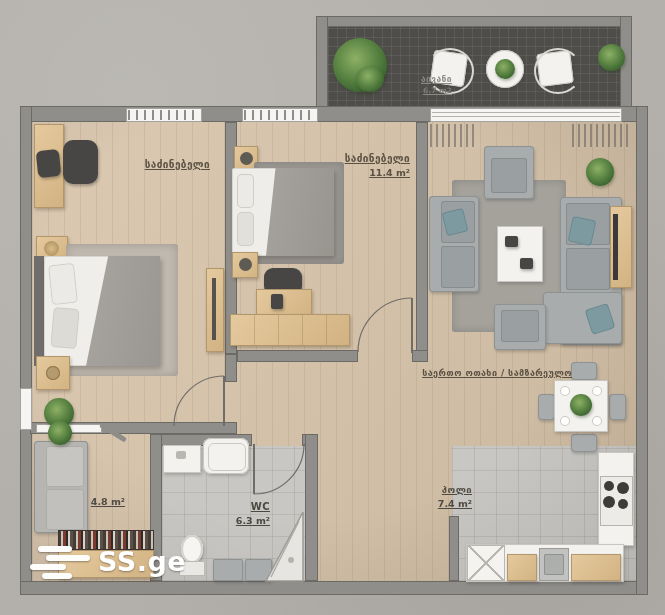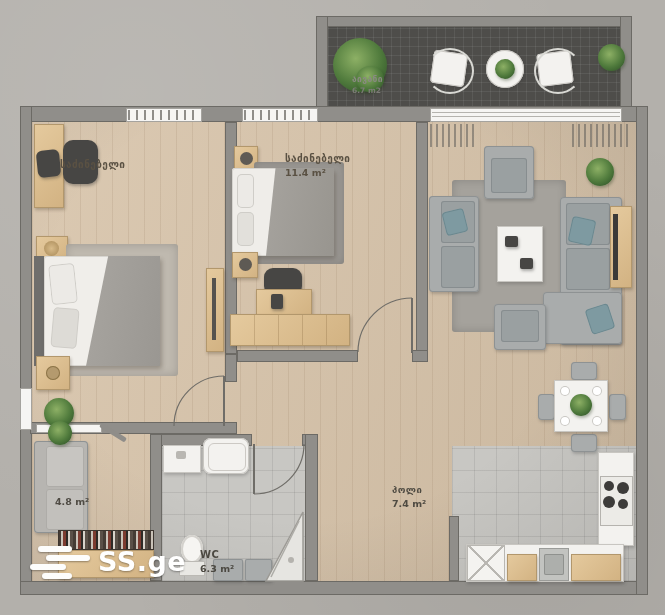--- a/index.html
+++ b/index.html
@@ -32,21 +32,21 @@
   .wd{position:absolute;background:linear-gradient(135deg,#e5ca9e,#d2b282);
     box-shadow:inset 0 0 0 1px #b2976c,1px 2px 3px rgba(70,55,35,.3);}
   .gry{position:absolute;background:#a9acac;box-shadow:inset 0 0 0 1px #8e9293,1px 2px 3px rgba(50,50,50,.25);border-radius:4px;}
   .cus{position:absolute;background:#9aa0a1;box-shadow:inset 0 0 0 1px #878d8f;border-radius:3px;}
   .wht{position:absolute;background:#f3f2ef;box-shadow:inset 0 0 0 1px #c8c6c1,1px 2px 3px rgba(60,60,60,.25);}
   .drk{position:absolute;background:#474644;border-radius:6px;box-shadow:1px 2px 3px rgba(40,40,40,.35);}
   .plant{position:absolute;border-radius:50%;
     background:radial-gradient(circle at 42% 38%,#8db065,#4f7a3c 55%,#2f5228 92%);
     box-shadow:1px 2px 3px rgba(40,60,30,.35);}
   .pillow{position:absolute;background:#eceae6;box-shadow:inset 0 0 0 1px #cfcdc8;border-radius:5px;}
-  .lbl{position:absolute;text-align:left;font-weight:bold;color:#5a5143;line-height:1.3;}
+  .lbl{position:absolute;text-align:right;font-weight:bold;color:#5a5143;line-height:1.3;text-decoration:underline;}
   .lbl .nm{font-size:10px;letter-spacing:.4px;}
   .lbl .ar{font-size:9.5px;margin-top:2px;}
   .curtain{position:absolute;background:repeating-linear-gradient(90deg,rgba(96,94,90,.55) 0 2px,rgba(0,0,0,0) 2px 6px);}
   .glassline{position:absolute;left:2px;right:2px;height:1px;background:#b5b3ae;}
   .wmbar{position:absolute;height:6px;border-radius:3px;background:#fdfdfc;box-shadow:0 1px 2px rgba(0,0,0,.35);}
   .wmtext{position:absolute;font-size:27px;font-weight:bold;color:#ffffff;text-shadow:0 1px 2px rgba(0,0,0,.35);letter-spacing:.5px;}
   .shade{position:absolute;pointer-events:none;
     background:radial-gradient(ellipse at 45% 40%,rgba(0,0,0,0) 55%,rgba(0,0,0,.09));}
 </style>
 </head>
@@ -216,25 +216,26 @@
   </svg>
 
   <div class="lbl" style="left:60px;top:158px;width:150px;">
     <div class="nm">საძინებელი</div>
   </div>
   <div class="lbl" style="left:285px;top:152px;width:125px;">
     <div class="nm">საძინებელი</div>
     <div class="ar">11.4 m²</div>
   </div>
   <div class="lbl" style="left:382px;top:368px;width:190px;">
+    <div class="nm" style="font-size:9px;">საერთო ოთახი / სამზარეულო</div>
   </div>
   <div class="lbl" style="left:55px;top:496px;width:70px;color:#4f4b44;">
     <div class="ar" style="margin-top:0;">4.8 m²</div>
   </div>
-  <div class="lbl" style="left:200px;top:500px;width:70px;color:#4c4942;margin-top:48px;">
+  <div class="lbl" style="left:200px;top:500px;width:70px;color:#4c4942;">
     <div class="nm">WC</div>
     <div class="ar">6.3 m²</div>
   </div>
   <div class="lbl" style="left:392px;top:472px;width:80px;color:#4f4b42;margin-top:12px;">
     <div class="nm" style="font-size:9.5px;">ჰოლი</div>
     <div class="ar">7.4 m²</div>
   </div>
 
   <div class="a" style="left:0;top:0;width:665px;height:615px;pointer-events:none;">
     <div class="wmbar" style="left:38px;top:546px;width:34px;"></div>

